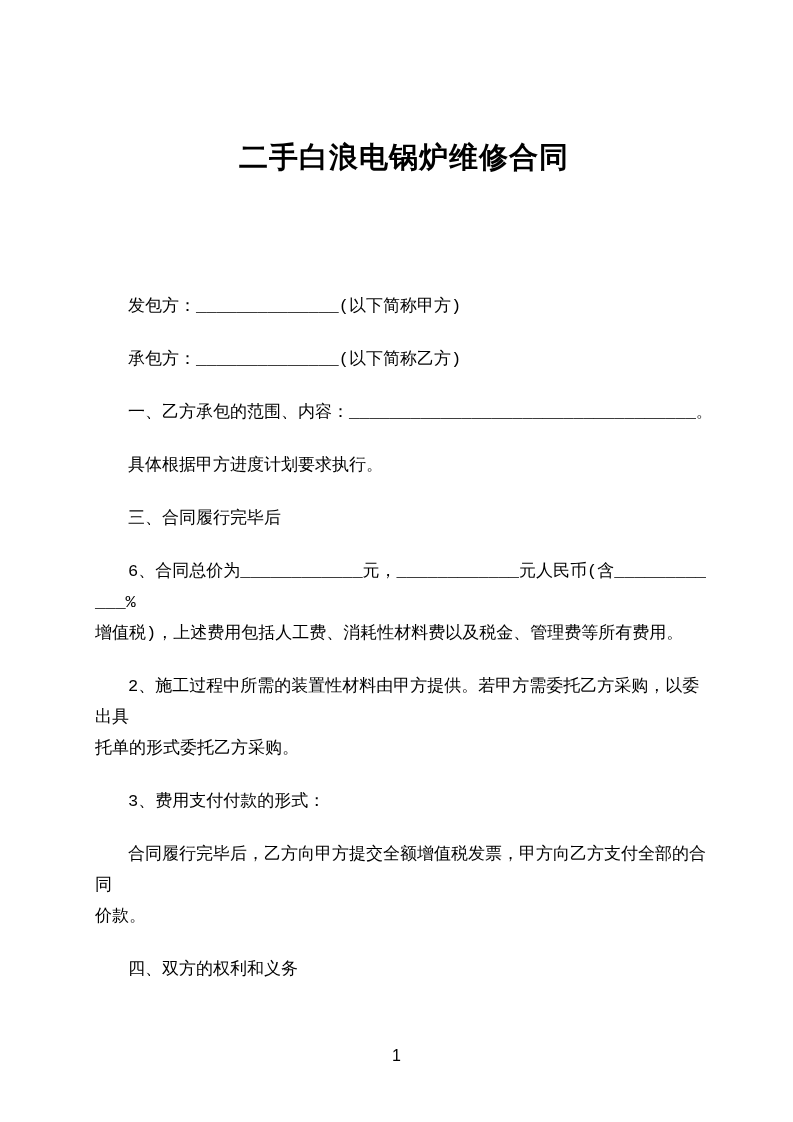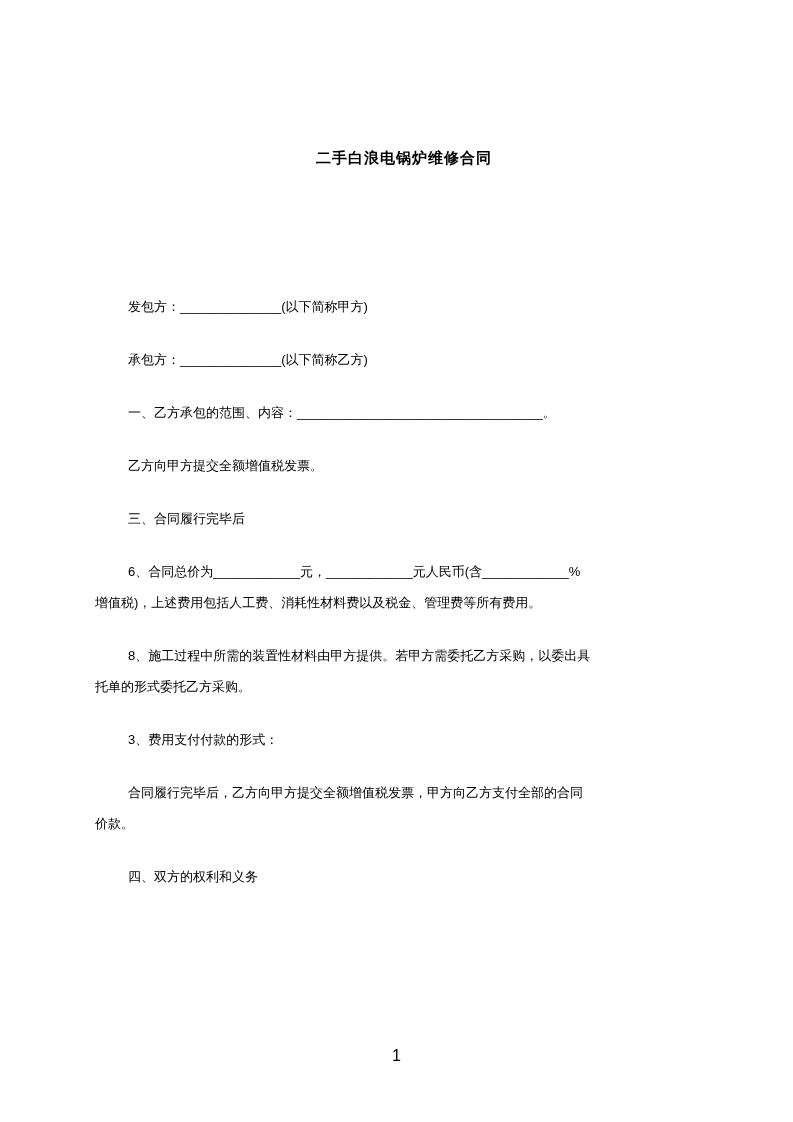--- a/index.html
+++ b/index.html
@@ -13,34 +13,35 @@
     height: 1122px;
     margin: 0 auto;
     background: #ffffff;
     color: #000000;
     font-family: "Liberation Sans", "DejaVu Sans", sans-serif;
     box-sizing: border-box;
     padding: 142px 80px 0 95px;
     overflow: hidden;
   }
   .doc-title {
-    font-size: 15px;
+    font-size: 29px;
     font-weight: bold;
     line-height: 31px;
     text-align: center;
     margin: 0 0 118px 0;
     letter-spacing: 1px;
   }
   .para {
-    font-size: 13px;
+    font-size: 17px;
     line-height: 31px;
     margin: 0 0 22px 0;
     text-indent: 33px;
     white-space: pre-wrap;
     word-break: break-all;
+    font-family: Liberation Mono, monospace;
   }
   .page-number {
     position: absolute;
     left: 0;
     right: 0;
     top: 1046px;
     text-align: center;
     font-size: 16px;
     line-height: 20px;
   }
@@ -52,28 +53,28 @@
 
   <h1 class="doc-title">二手白浪电锅炉维修合同</h1>
 
   <p class="para">发包方：______________(以下简称甲方)</p>
 
   <p class="para">承包方：______________(以下简称乙方)</p>
 
   <p class="para">一、乙方承包的范围、内容：__________________________________。</p>
 
 
-  <p class="para">乙方向甲方提交全额增值税发票。</p>
+  <p class="para">具体根据甲方进度计划要求执行。</p>
 
   <p class="para">三、合同履行完毕后</p>
 
   <p class="para">6、合同总价为____________元，____________元人民币(含____________%
 增值税)，上述费用包括人工费、消耗性材料费以及税金、管理费等所有费用。</p>
 
-  <p class="para">8、施工过程中所需的装置性材料由甲方提供。若甲方需委托乙方采购，以委出具
+  <p class="para">2、施工过程中所需的装置性材料由甲方提供。若甲方需委托乙方采购，以委出具
 托单的形式委托乙方采购。</p>
 
   <p class="para">3、费用支付付款的形式：</p>
 
   <p class="para">合同履行完毕后，乙方向甲方提交全额增值税发票，甲方向乙方支付全部的合同
 价款。</p>
 
   <p class="para">四、双方的权利和义务</p>
 
 

